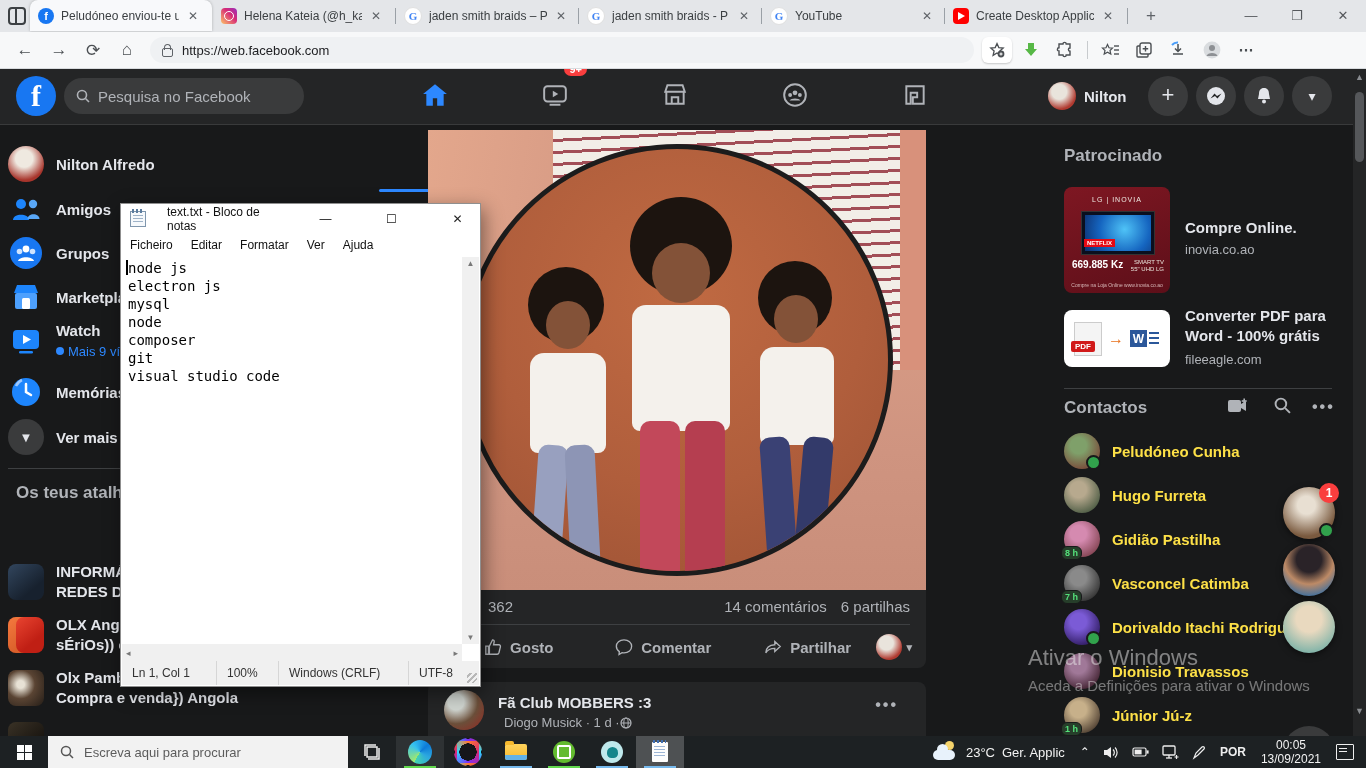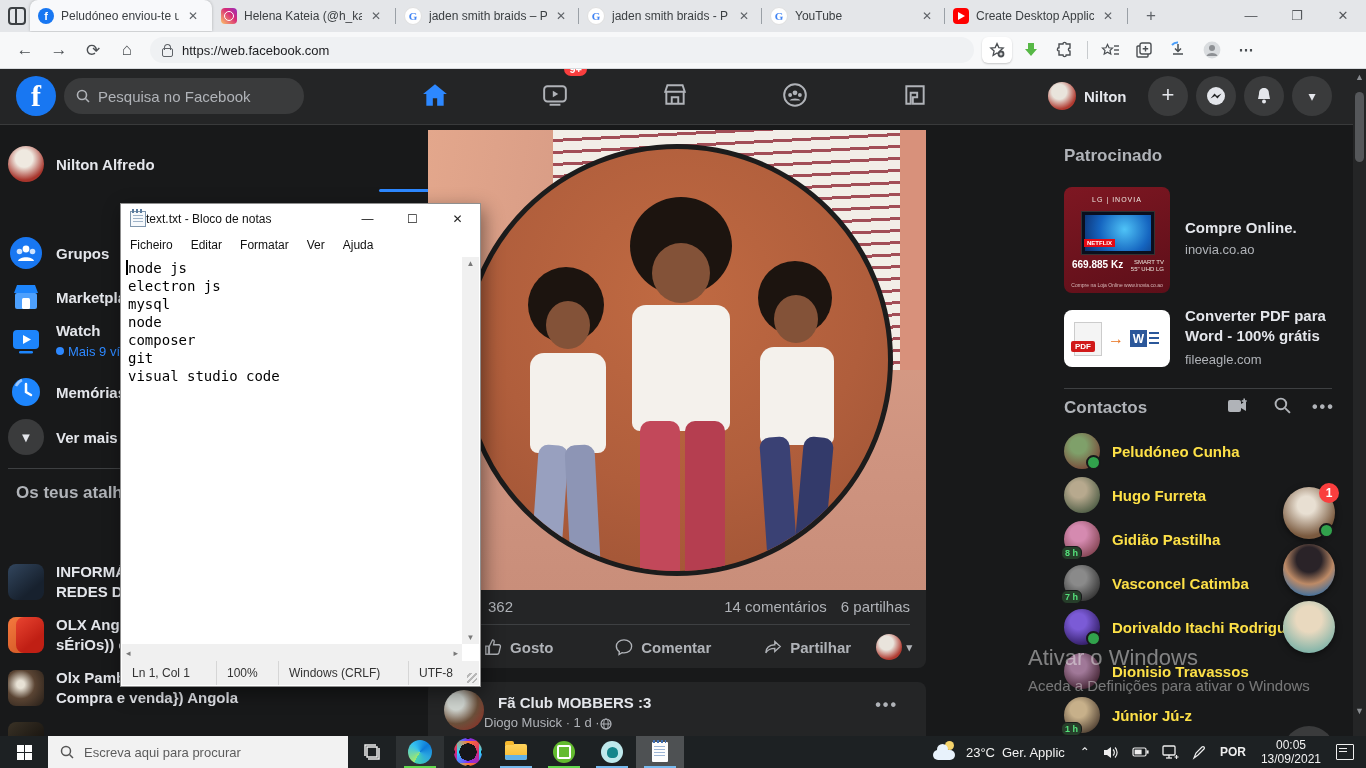--- a/index.html
+++ b/index.html
@@ -86,21 +86,21 @@
   #actiondivider{left:444px;top:624px;width:466px;height:1px;background:#3e4042;}
   #actionsrow{left:428px;top:626px;width:498px;height:42px;background:#242526;border-radius:0 0 8px 8px;
               display:flex;align-items:center;}
   .actbtn{display:flex;align-items:center;gap:8px;color:#b0b3b8;font-size:15px;font-weight:bold;
           justify-content:center;height:32px;border-radius:4px;}
   #imgcard-bg{left:428px;top:585px;width:498px;height:41px;background:#242526;}
   #nextcard{left:428px;top:682px;width:498px;height:54px;background:#242526;border-radius:8px 8px 0 0;}
   #nextcard .pava{position:absolute;left:16px;top:8px;width:40px;height:40px;border-radius:50%;
        background:radial-gradient(circle at 30% 30%,#cfd4cf 20%,#6b4f3a 55%,#8c2f26 90%);}
   #nextcard .ptitle{position:absolute;left:70px;top:12px;color:#e4e6eb;font-size:15px;font-weight:bold;}
-  #nextcard .pby{position:absolute;left:56px;top:33px;color:#b0b3b8;font-size:13px;display:flex;align-items:flex-end;}
+  #nextcard .pby{position:absolute;left:76px;top:33px;color:#b0b3b8;font-size:13px;display:flex;align-items:center;}
   #nextcard .pmore{position:absolute;right:28px;top:14px;color:#b0b3b8;letter-spacing:2px;font-weight:bold;}
   
   .railhd{color:#b0b3b8;font-size:17px;font-weight:bold;}
   .adtitle{color:#e4e6eb;font-size:15px;font-weight:bold;line-height:20px;}
   .addomain{color:#b0b3b8;font-size:13px;}
   #ad1thumb{left:1064px;top:187px;width:106px;height:106px;border-radius:8px;overflow:hidden;
             background:linear-gradient(160deg,#7e1722,#5d0f19);}
   #ad1thumb .lgbrand{position:absolute;left:0;top:9px;width:100%;text-align:center;color:#efe8e2;font-size:7px;letter-spacing:1px;}
   #ad1thumb .tv{position:absolute;left:17px;top:24px;width:72px;height:42px;background:#0a0f1e;border:1px solid #333;
                 display:flex;align-items:center;justify-content:center;}
@@ -138,21 +138,21 @@
   #watermark{left:1028px;top:645px;z-index:6;pointer-events:none;}
   #watermark .w1{font-size:22px;color:rgba(235,235,235,.50);}
   #watermark .w2{font-size:15px;color:rgba(235,235,235,.45);margin-top:6px;}
   
   #pagescroll{left:1353px;top:68px;width:13px;height:668px;background:#242526;z-index:7;}
   #pagescroll .sarrow{position:absolute;left:0;width:13px;text-align:center;color:#8a8d91;font-size:9px;}
   #pagescroll .sthumb{position:absolute;left:2px;top:24px;width:9px;height:70px;background:#55575a;border-radius:5px;}
   
   #notepad{left:120px;top:203px;width:361px;height:484px;background:#fff;z-index:30;
            border:1px solid #8f8f8f;box-sizing:border-box;box-shadow:3px 6px 18px rgba(0,0,0,.45);}
-  #np-title{height:30px;display:flex;align-items:center;padding-left:9px;gap:0;background:#fff;}
+  #np-title{height:30px;display:flex;align-items:center;padding-left:9px;gap:21px;background:#fff;}
   #np-title .nptxt{font-size:12px;color:#111;flex:1;}
   .npbtn{width:45px;height:30px;display:flex;align-items:center;justify-content:center;font-size:12px;color:#222;}
   .npicon{width:16px;height:16px;position:relative;background:#f6f9fc;border:1px solid #7f96ad;box-sizing:border-box;}
   .npicon::before{content:"";position:absolute;left:1px;top:-3px;width:12px;height:4px;
        background:repeating-linear-gradient(90deg,#5b7c9e 0 2px,transparent 2px 4px);}
   .npicon::after{content:"";position:absolute;left:2px;top:3px;width:10px;height:8px;
        background:repeating-linear-gradient(#9fb3c8 0 1px,transparent 1px 3px);}
   #np-menu{height:22px;display:flex;align-items:center;gap:0;background:#fff;font-size:12px;color:#111;}
   #np-menu span{padding:0 9px;}
   #np-text{position:absolute;left:1px;top:53px;right:18px;bottom:42px;background:#fff;overflow:hidden;
@@ -284,20 +284,31 @@
       </div>
     </div>
     <div class="abs" id="homeunderline" style="top:121px;"></div>
 
     <div class="srow" style="top:74px;">
       <span class="sic">
           <span style="width:36px;height:36px;border-radius:50%;background:radial-gradient(circle at 45% 35%,#efe9e0 28%,#a8352c 70%);"></span>
         </span>
       <span class="lbl">Nilton Alfredo</span>
     </div>
+    <div class="srow" style="top:119px;">
+      <span class="sic">
+        <svg width="30" height="26" viewBox="0 0 30 26">
+            <circle cx="10" cy="8" r="5" fill="#1d85fc"></circle>
+            <path d="M2 24 c0-7 16-7 16 0 Z" fill="#1d85fc"></path>
+            <circle cx="22" cy="8" r="4.2" fill="#59a7f6"></circle>
+            <path d="M16.5 23 c0-6.5 12-6.5 12 0 Z" fill="#59a7f6"></path>
+          </svg>
+      </span>
+      <span class="lbl">Amigos</span>
+    </div>
     <div class="srow" style="top:163px;">
       <span class="sic">
         <svg width="34" height="34" viewBox="0 0 34 34">
             <circle cx="17" cy="17" r="16" fill="#1877f2"></circle>
             <circle cx="17" cy="13" r="3.4" fill="#fff"></circle>
             <circle cx="10.5" cy="15.5" r="2.8" fill="#cfe4ff"></circle>
             <circle cx="23.5" cy="15.5" r="2.8" fill="#cfe4ff"></circle>
             <path d="M9 25 c1.5-5 14.5-5 16 0 Z" fill="#fff"></path>
           </svg>
       </span>

